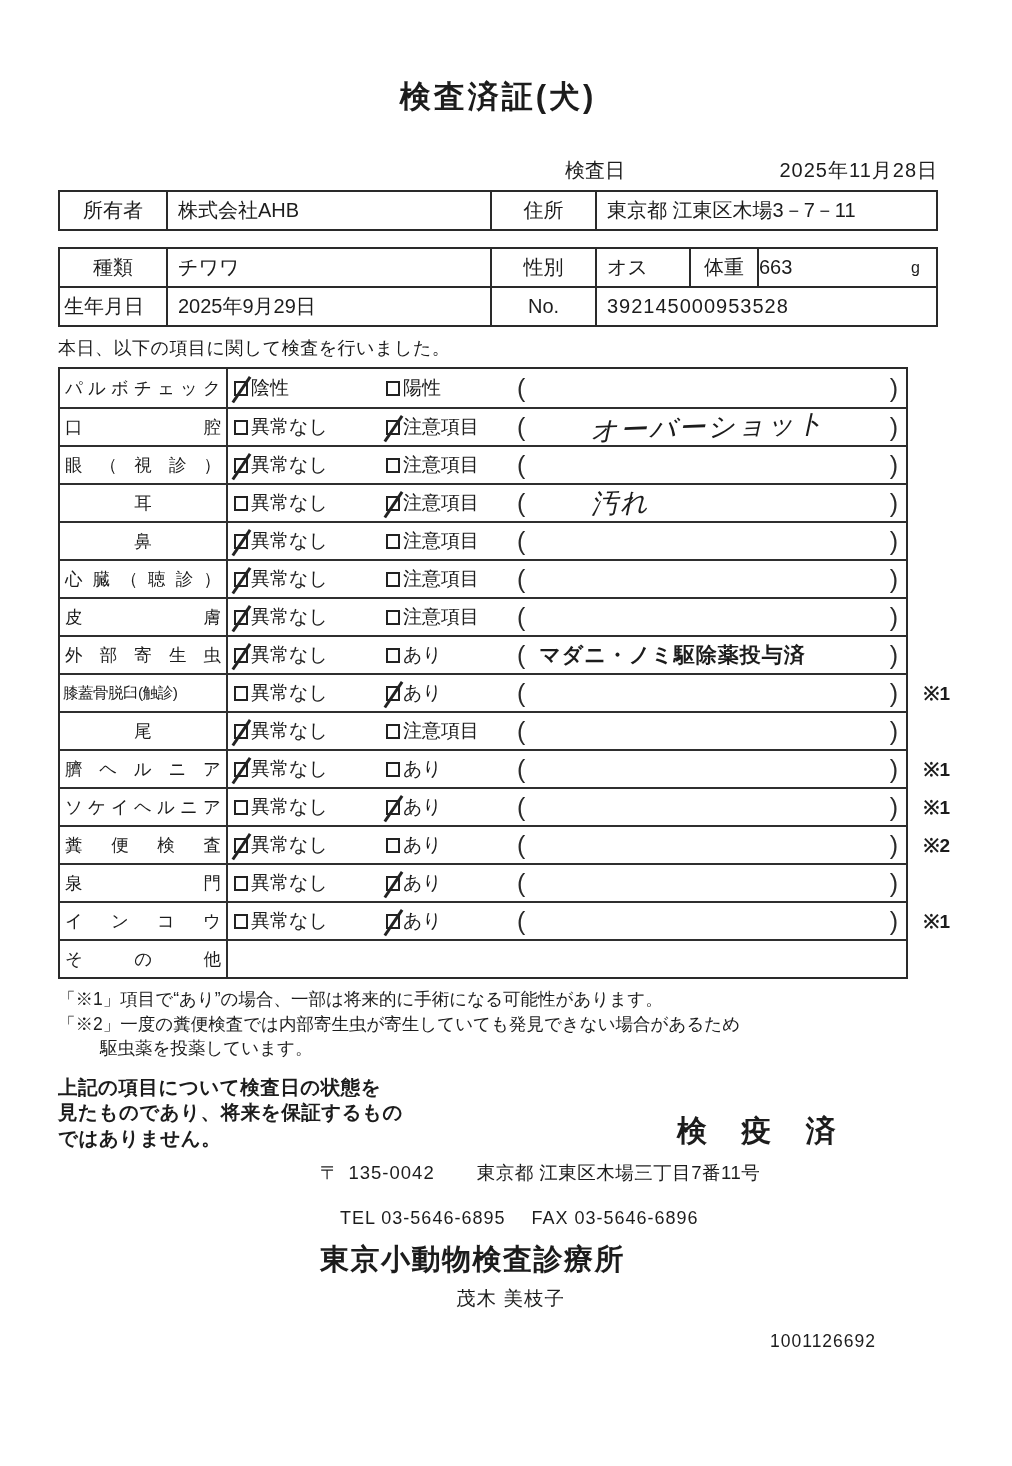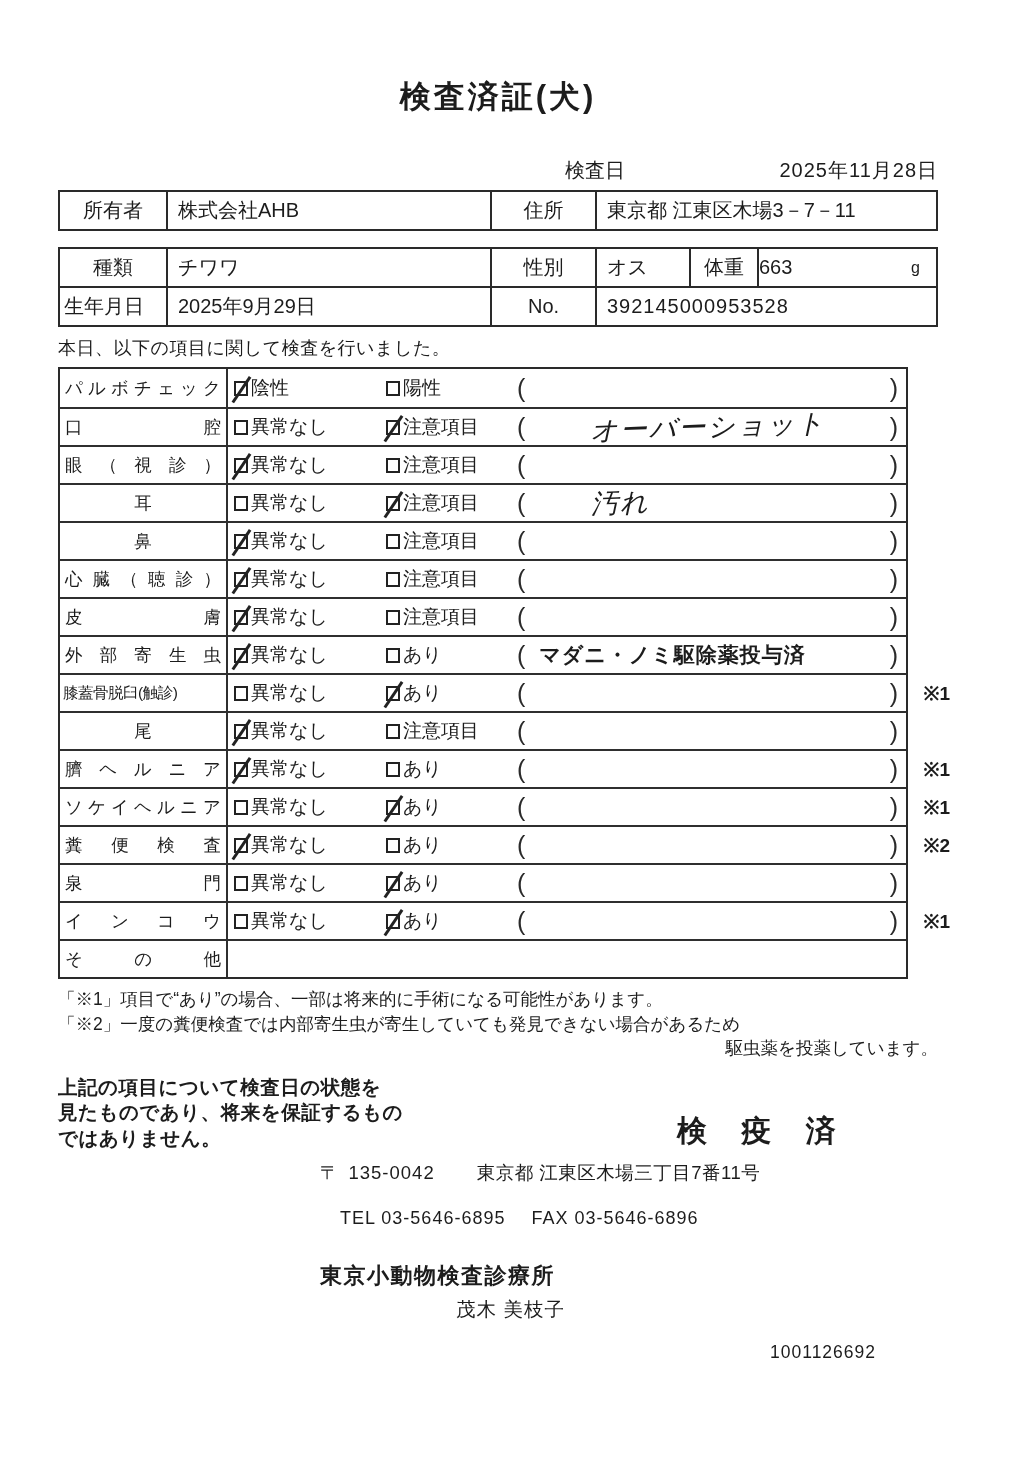--- a/index.html
+++ b/index.html
@@ -66,32 +66,32 @@
   .note-slot.center{justify-content:center;}
   .note-slot.left{justify-content:flex-start;}
   .note.hand{font-size:27px;font-style:italic;font-weight:500;letter-spacing:2px;
              transform:rotate(-2deg);white-space:nowrap;}
   .note-slot.left .note.hand{margin-left:66px;}
   .note.print{font-size:21px;font-weight:600;letter-spacing:1px;margin-left:14px;white-space:nowrap;}
   .row-mark{position:absolute;right:-44px;top:50%;transform:translateY(-50%);font-size:19px;font-weight:600;}
 
   
   .footnotes{margin-top:8px;font-size:17.5px;line-height:24.5px;}
-  .footnote.indent{padding-left:42px;text-align:right;}
+  .footnote.indent{padding-left:42px;}
 
   
   .bottom{position:relative;margin-top:14px;}
   .disclaimer{font-size:19.5px;line-height:25.5px;letter-spacing:0.5px;font-weight:600;}
   .stamp{position:absolute;left:619px;top:36px;font-size:30px;letter-spacing:13px;font-weight:600;white-space:nowrap;}
   .postal-line{margin-top:9px;padding-left:262px;font-size:18.5px;display:flex;align-items:center;}
   .postal-line .pcode{margin-left:10px;letter-spacing:1px;}
   .postal-line .paddr{margin-left:42px;letter-spacing:0.5px;}
   .tel-line{margin-top:23px;padding-left:282px;font-size:18px;display:flex;letter-spacing:1px;}
   .tel-line .fax{margin-left:26px;}
-  .clinic-name{margin-top:32px;padding-left:262px;font-size:22px;letter-spacing:1.5px;font-weight:600;}
+  .clinic-name{margin-top:11px;padding-left:262px;font-size:29px;letter-spacing:1.5px;font-weight:600;}
   .vet-name{margin-top:5px;padding-left:398px;font-size:19.5px;letter-spacing:1px;}
   .serial{margin-top:19px;padding-left:712px;font-size:17.5px;letter-spacing:1px;}
 </style>
 </head>
 <body>
 
 <div class="page">
 
   <div class="doc-title">検査済証(犬)</div>
 

